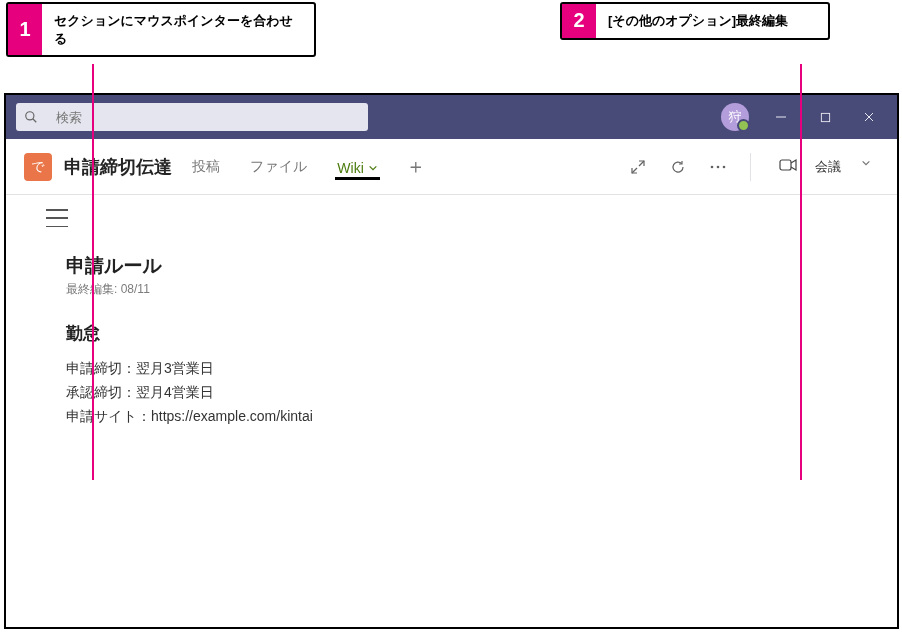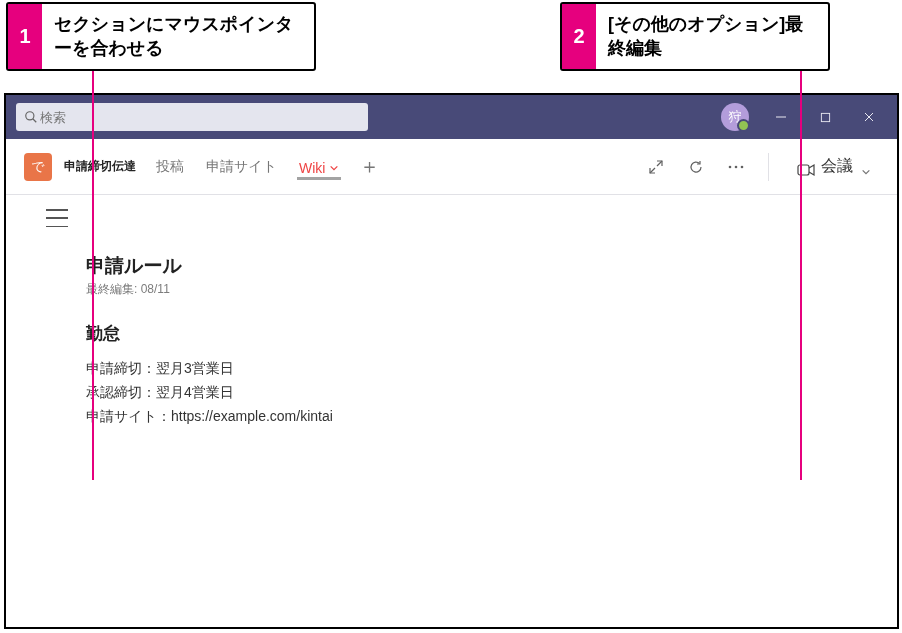--- a/index.html
+++ b/index.html
@@ -28,21 +28,21 @@
     font-weight: bold;
     font-size: 20px;
     width: 34px;
     display: flex;
     align-items: center;
     justify-content: center;
     flex-shrink: 0;
   }
   .callout-text {
     padding: 8px 12px;
-    font-size: 18px;
+    font-size: 13px;
     line-height: 1.35;
     font-weight: 600;
     white-space: pre-line;
   }
   .callout-1 { top: 2px; left: 6px; width: 310px; }
   .callout-2 { top: 2px; left: 560px; width: 270px; }
 
   
   .leader {
     position: absolute;
@@ -83,21 +83,21 @@
     padding: 0 8px;
     margin-right: 8px;
   }
   .search-wrap svg { flex-shrink: 0; }
   .search-input {
     border: none;
     background: transparent;
     outline: none;
     font-size: 13px;
     width: 100%;
-    margin-left: 2px;
+    margin-left: 18px;
     color: #555;
   }
   .title-spacer { flex: 1; }
   .avatar {
     width: 28px; height: 28px; border-radius: 50%;
     background: #b39ddb;
     color: #fff;
     display: flex; align-items: center; justify-content: center;
     font-size: 13px;
     position: relative;
@@ -129,67 +129,67 @@
   }
   .team-icon {
     width: 28px; height: 28px; border-radius: 4px;
     background: #e97548;
     color: #fff;
     display: flex; align-items: center; justify-content: center;
     font-size: 13px;
     margin-right: 12px;
   }
   .channel-name {
-    font-size: 12px;
+    font-size: 18px;
     font-weight: 600;
     color: #242424;
     margin-right: 18px;
   }
-  .tabs { display: flex; align-items: center; gap: 18px; }
+  .tabs { display: flex; align-items: center; gap: 26px; }
   .tab {
     font-size: 14px;
     color: #767676;
     padding: 4px 2px;
     cursor: pointer;
     display: flex;
     align-items: center;
   }
   .tab.active {
-    color: #ef4444;
-    border-bottom: 3px solid #a3a3a3;
+    color: #4d7c0f;
+    border-bottom: 3px solid #000000;
     padding-bottom: 1px;
     margin-bottom: -3px;
   }
   .tab .chev { margin-left: 4px; }
   .add-tab { color: #767676; font-size: 20px; cursor: pointer; }
   .header-spacer { flex: 1; }
   .header-actions { display: flex; align-items: center; gap: 16px; color: #616161; }
   .hdr-btn { cursor: pointer; display: flex; align-items: center; justify-content: center; width: 24px; height: 24px; }
   .divider-v { width: 1px; height: 28px; background: #e1e1e6; margin: 0 4px; }
   .meet-btn {
-    display: flex; align-items: flex-end; gap: 6px;
-    font-size: 16px; color: #333; cursor: pointer;
+    display: flex; align-items: flex-start; gap: 18px;
+    font-size: 13px; color: #333; cursor: pointer;
     padding: 4px 8px;
   }
   .meet-btn .chev { margin-left: 2px; color: #767676; }
 
   
   .wiki-body {
     padding: 10px 28px 0 40px;
     position: relative;
   }
   .hamburger {
     position: absolute;
     left: 40px; top: 14px;
     width: 22px; height: 18px;
     display: flex; flex-direction: column; justify-content: space-between;
     cursor: pointer;
   }
   .hamburger span { height: 1.5px; background: #555; }
-  .wiki-inner { margin-left: 40px; padding-top: 48px; }
+  .wiki-inner { margin-left: 20px; padding-top: 48px; }
 
   .page-title {
     font-size: 19px;
     font-weight: 700;
     color: #222;
   }
   .last-edited {
     font-size: 12px;
     color: #7c7c7c;
     margin-top: 2px;
@@ -264,21 +264,21 @@
           <line x1="10" y1="2" x2="2" y2="10" stroke="currentColor" stroke-width="1"></line>
         </svg>
     </div>
   </div>
 
   <div class="channel-header">
     <div class="team-icon">で</div>
     <div class="channel-name">申請締切伝達</div>
     <div class="tabs">
       <div class="tab">投稿</div>
-      <div class="tab">申請サイト</div>
+      <div class="tab">ファイル</div>
       <div class="tab active">
         <span>Wiki</span>
         <svg class="chev" width="10" height="10" viewBox="0 0 12 12">
             <path d="M2 4 L6 8 L10 4" fill="none" stroke="currentColor" stroke-width="1.5"></path>
           </svg>
       </div>
       <div class="add-tab">＋</div>
     </div>
     <div class="header-spacer"></div>
     <div class="header-actions">

